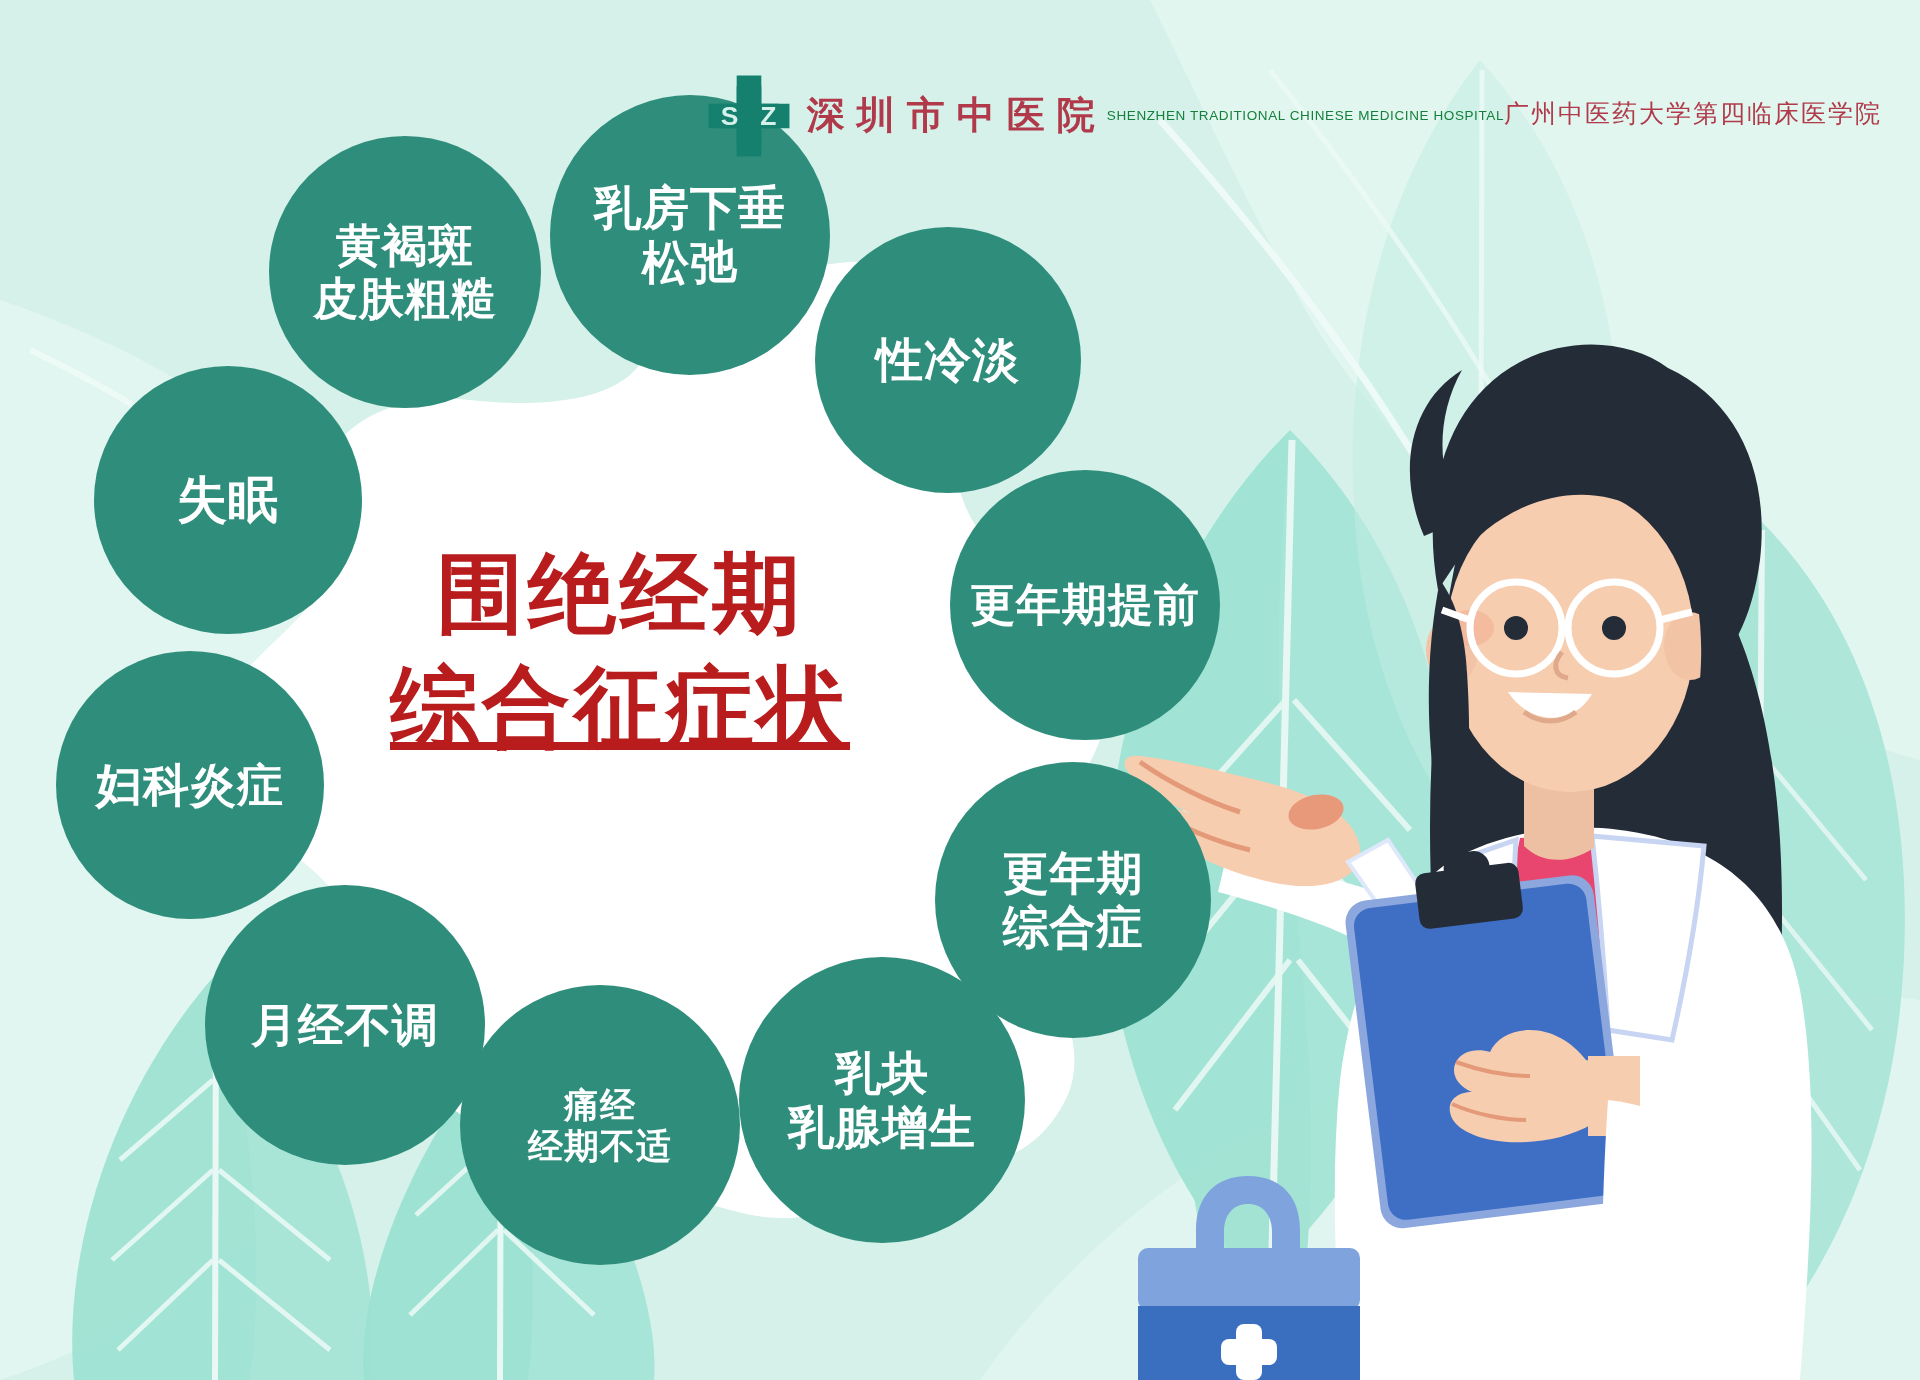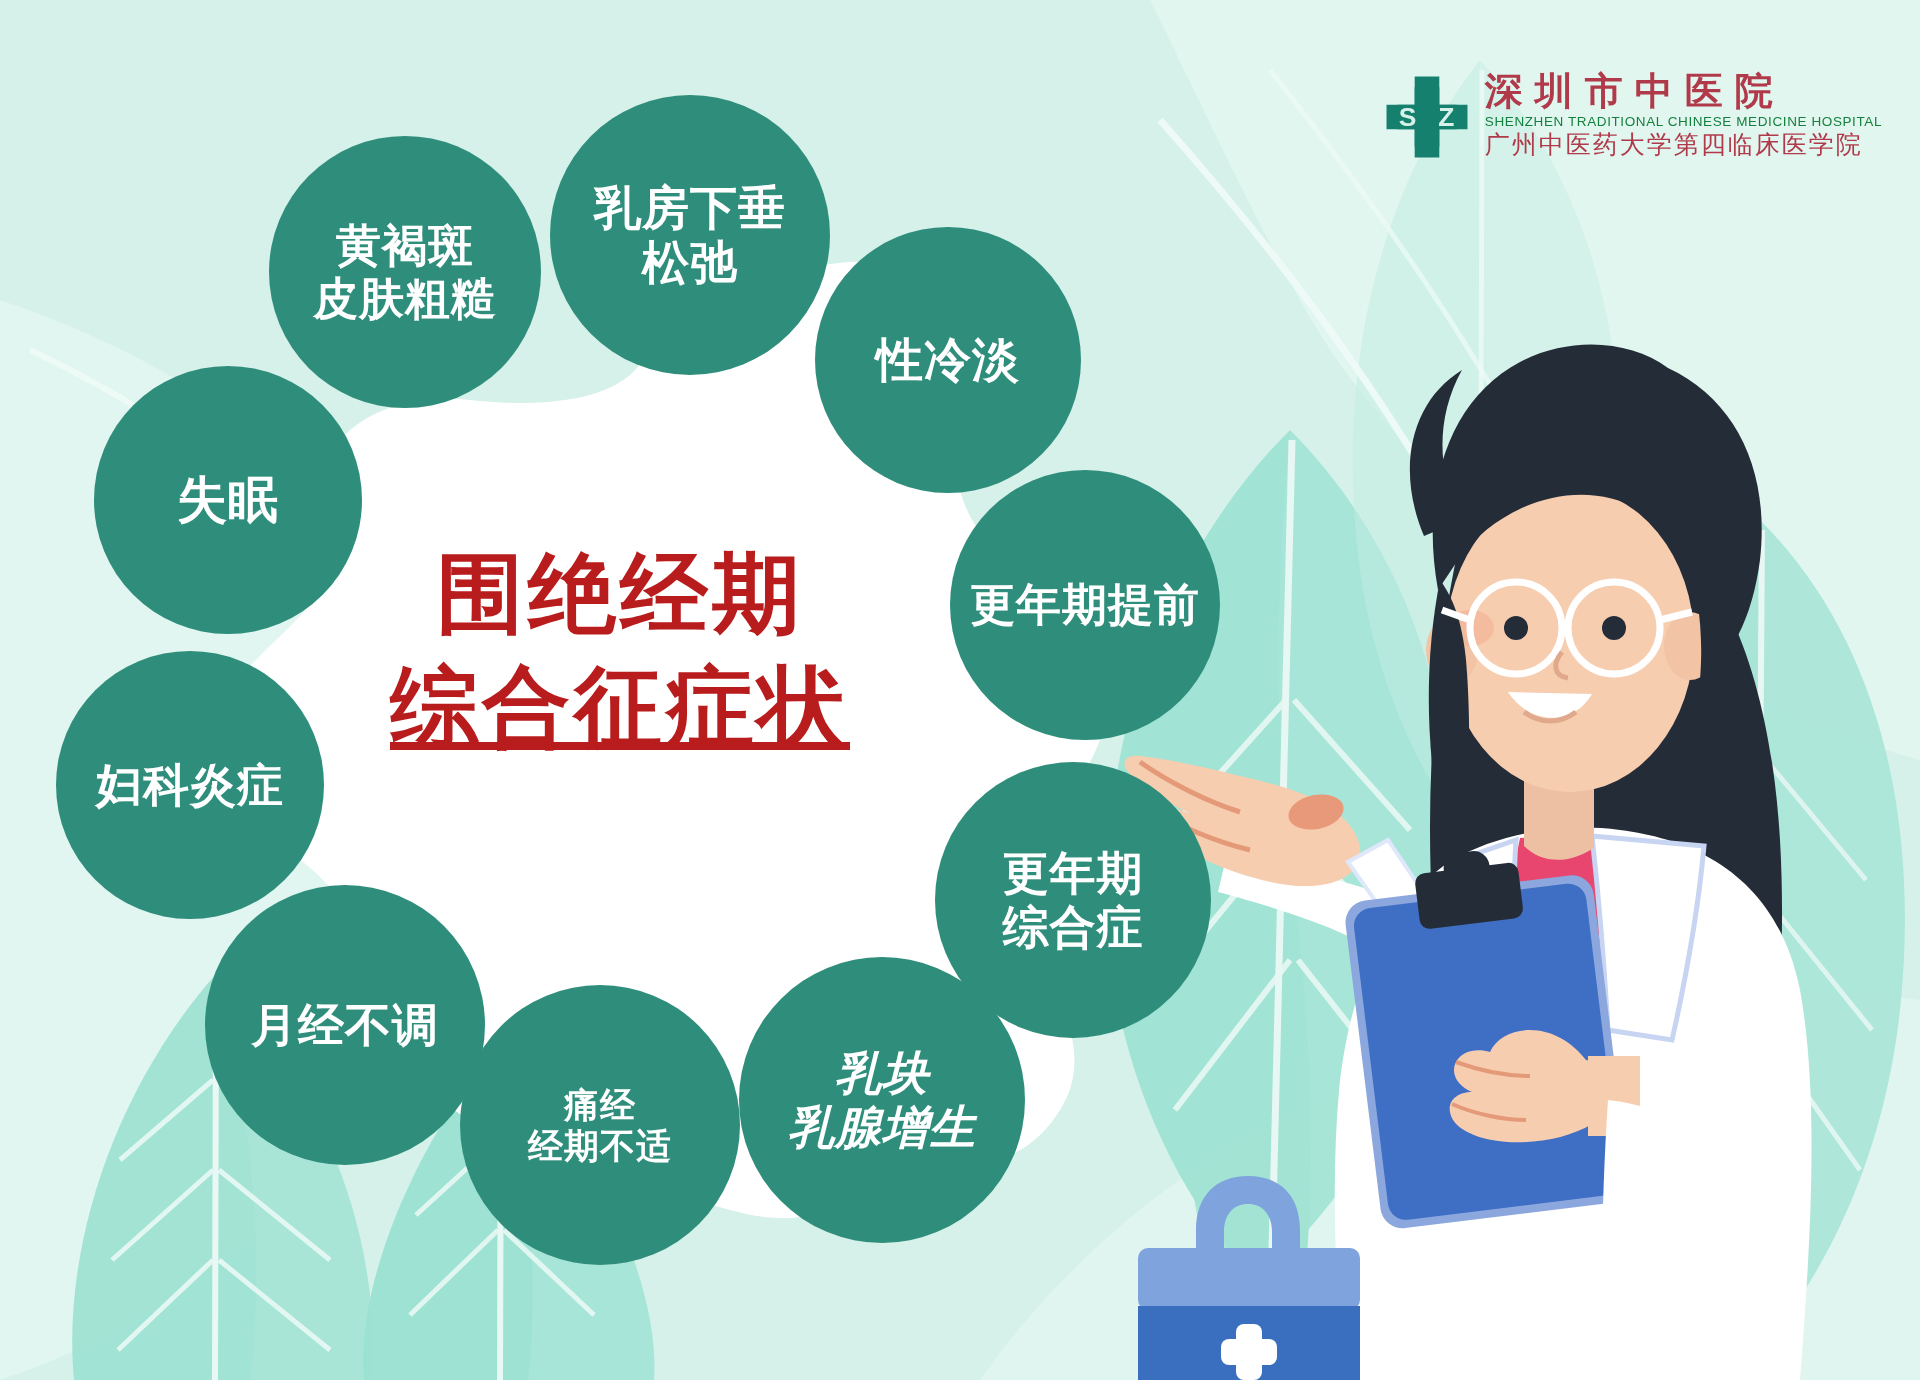--- a/index.html
+++ b/index.html
@@ -42,21 +42,21 @@
     text-shadow:3px 3px 0 rgba(255,255,255,.0);
   }
   .center-title .l2{margin-top:6px;text-decoration:underline;}
 
   
   .logo{
     position:absolute;right:38px;top:72px;
     display:flex;align-items:center;gap:14px;z-index:30;
   }
   .logo-mark{width:88px;height:88px;flex:0 0 88px;}
-  .logo-txt{display:flex;flex-direction:column;align-items:flex-start;}
+  .logo-txt{display:flex;flex-direction:row;align-items:center;}
   .logo-cn1{
     font-family:"Liberation Serif","DejaVu Serif",serif;
     color:#b03a4a;font-size:38px;font-weight:bold;letter-spacing:12px;
     line-height:1.05;
   }
   .logo-en{
     color:#15803d;font-size:13.5px;letter-spacing:.6px;
     line-height:1.5;font-weight:normal;white-space:nowrap;
   }
   .logo-cn2{
@@ -249,21 +249,21 @@
     <div class="bubble" style="left:56px;top:651px;width:268px;height:268px;font-size:46px;">
       <span>妇科炎症</span>
     </div>
     <div class="bubble" style="left:205px;top:885px;width:280px;height:280px;font-size:46px;">
       <span>月经不调</span>
     </div>
     <div class="bubble" style="left:460px;top:985px;width:280px;height:280px;font-size:35px;">
       <span>痛经
 经期不适</span>
     </div>
-    <div class="bubble" style="left:739px;top:957px;width:286px;height:286px;font-size:46px;font-style:italic;">
+    <div class="bubble" style="left:739px;top:957px;width:286px;height:286px;font-size:46px;">
       <span>乳块
 乳腺增生</span>
     </div>
     <div class="bubble" style="left:935px;top:762px;width:276px;height:276px;font-size:46px;">
       <span>更年期
 综合症</span>
     </div>
     <div class="bubble" style="left:950px;top:470px;width:270px;height:270px;font-size:45px;">
       <span>更年期提前</span>
     </div>

